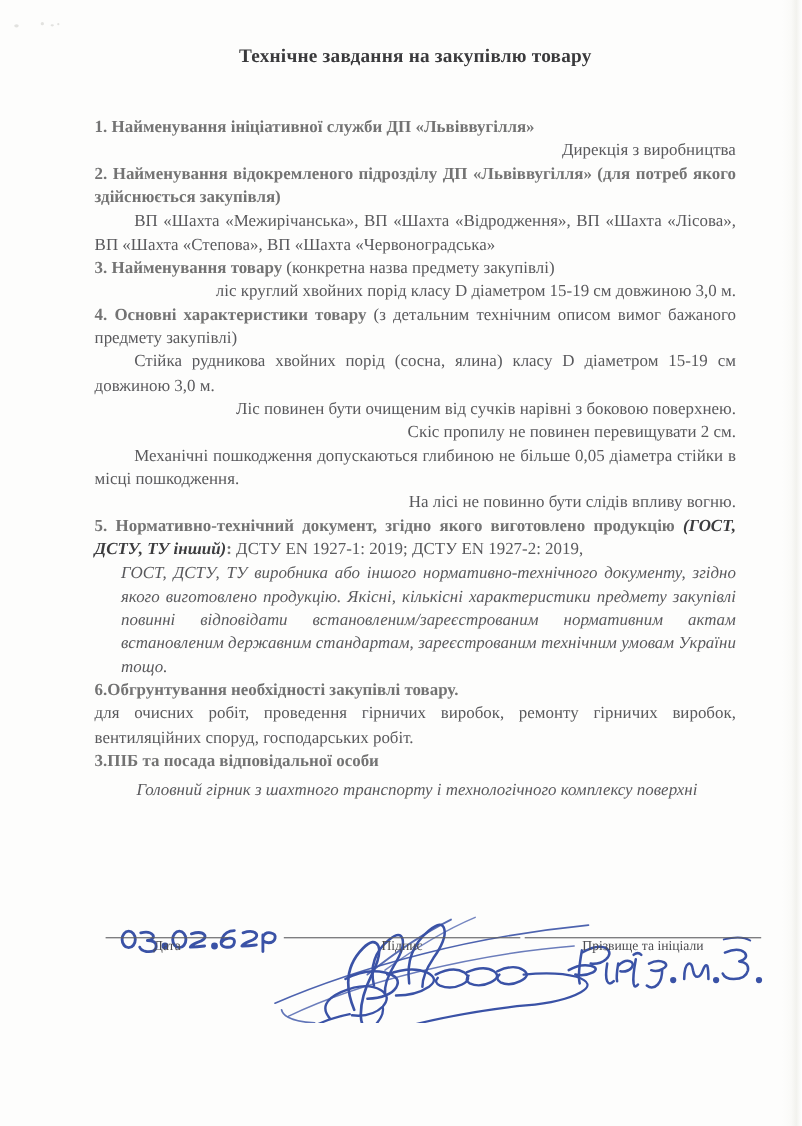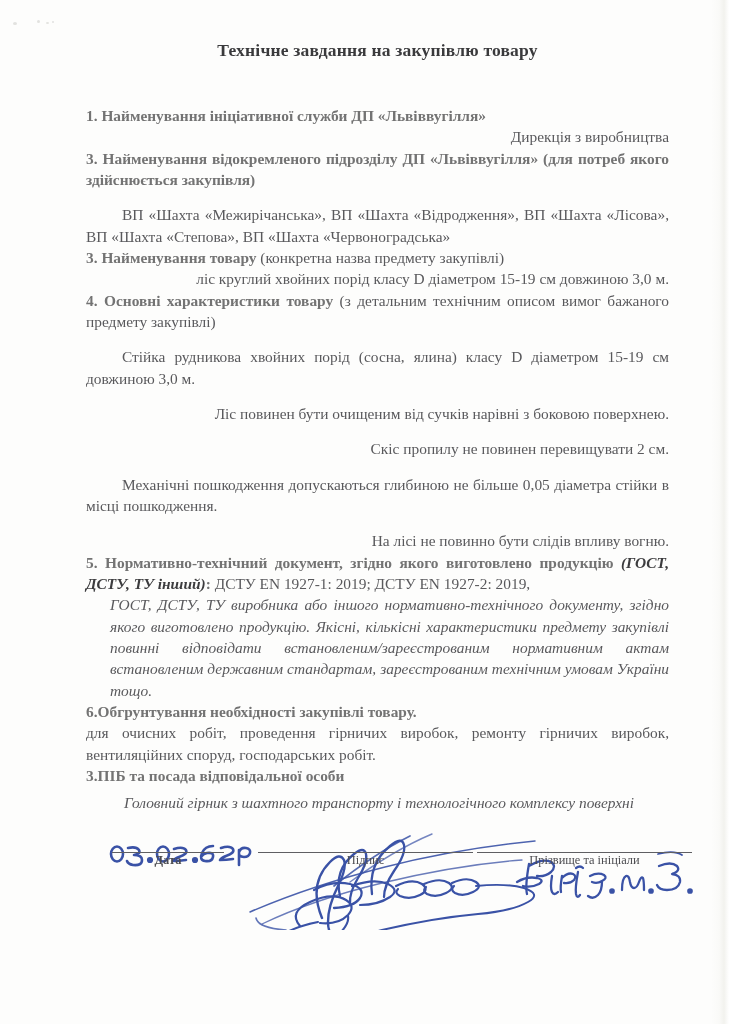--- a/index.html
+++ b/index.html
@@ -84,21 +84,20 @@
   }
 
   b.hd-it {
     font-weight: bold;
     font-style: italic;
     color: #3c3c3e;
   }
 
   .indent {
     text-indent: 36px;
-    margin-top: 14px;
   }
   .indent-sm {
     text-indent: 22px;
   }
 
   .para-italic {
     font-style: italic;
     text-align: justify;
     margin-left: 24px;
   }
@@ -132,21 +131,21 @@
     top: 62px;
     left: 0;
     width: 729px;
     height: 60px;
   }
 
   .sign-slot {
     position: absolute;
     text-align: center;
   }
-  .slot-date  { left: 112px; width: 112px; font-weight: bold; }
+  .slot-date  { left: 96px; width: 112px; }
   .slot-sign  { left: 258px; width: 215px; }
   .slot-name  { left: 477px; width: 215px; }
 
   .sign-rule {
     border-bottom: 1px solid #5f5f62;
     height: 0;
     width: 100%;
   }
   .sign-caption {
     font-size: 12.4px;
@@ -171,21 +170,21 @@
     <h1 class="doc-title">Технічне завдання на закупівлю товару</h1>
 
     <div class="body-block">
 
       <p>
         <b class="hd">1. Найменування ініціативної служби ДП «Львіввугілля»</b>
       </p>
       <p class="indent-sm no-just">Дирекція з виробництва</p>
 
       <p>
-        <b class="hd">3.  Найменування  відокремленого  підрозділу  ДП  «Львіввугілля»  (для потреб якого здійснюється закупівля)</b>
+        <b class="hd">2.  Найменування  відокремленого  підрозділу  ДП  «Львіввугілля»  (для потреб якого здійснюється закупівля)</b>
       </p>
       <p class="indent">ВП «Шахта «Межирічанська», ВП «Шахта «Відродження», ВП «Шахта «Лісова», ВП «Шахта «Степова», ВП «Шахта «Червоноградська»</p>
 
       <p>
         <b class="hd">3.  Найменування товару</b><span> (конкретна назва предмету закупівлі)</span>
       </p>
       <p class="indent-sm no-just">ліс круглий хвойних порід класу D діаметром 15-19 см   довжиною 3,0 м.</p>
 
       <p>
         <b class="hd">4.  Основні  характеристики  товару</b><span> (з детальним технічним описом вимог бажаного предмету закупівлі)</span>

